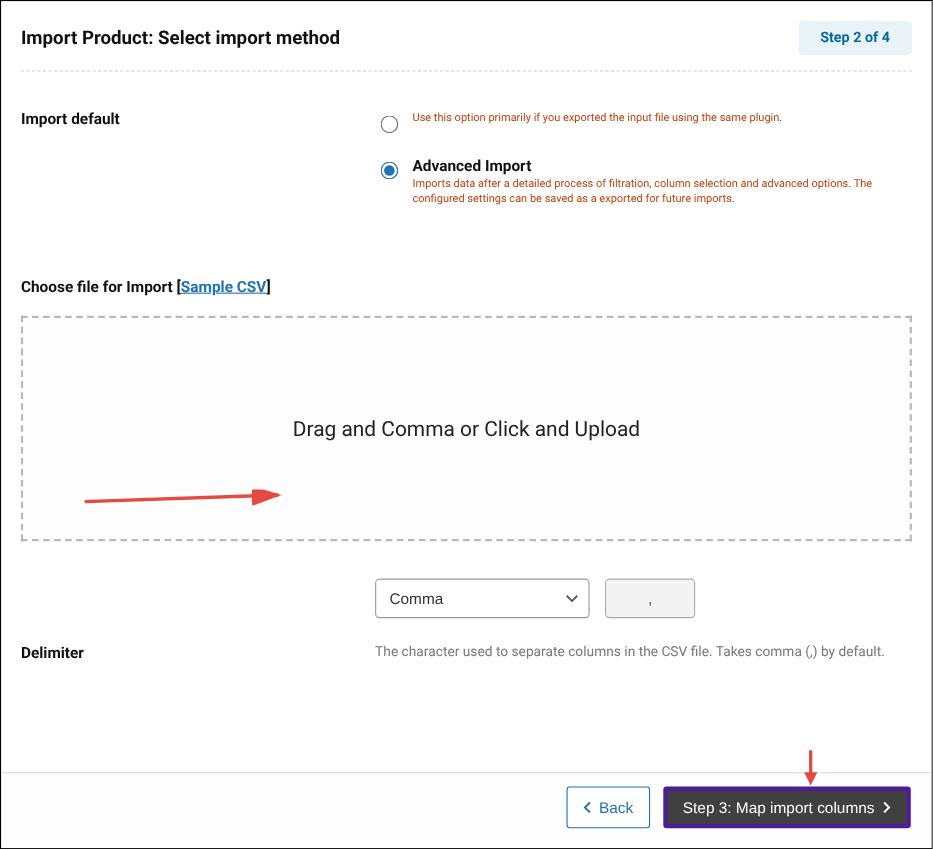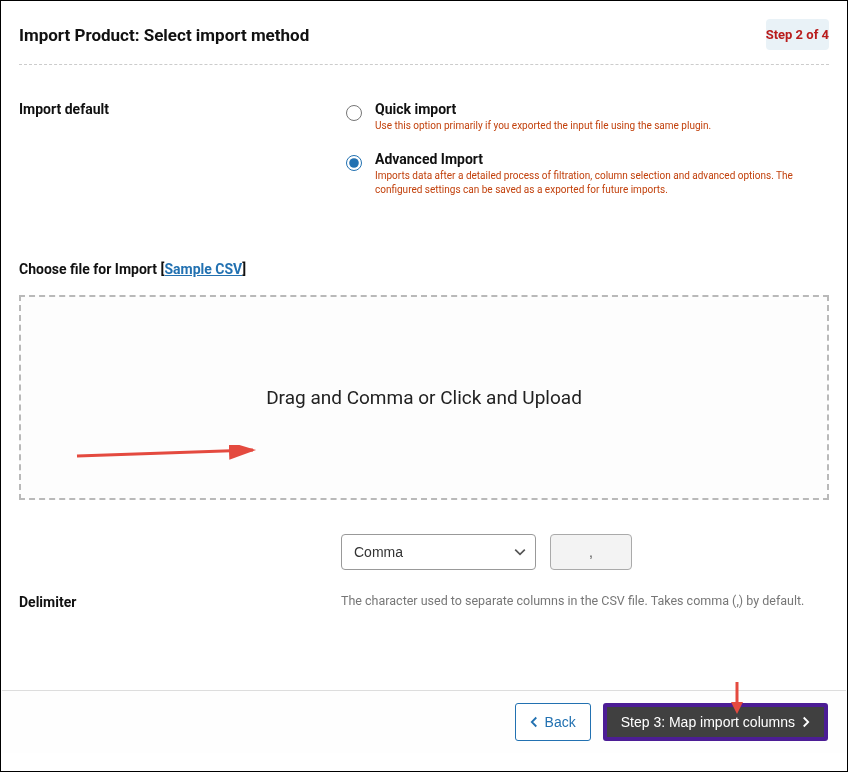--- a/index.html
+++ b/index.html
@@ -29,24 +29,24 @@
     border-bottom: 1px dashed #ccc;
     gap: 13px;
   }
   .page-title {
     font-size: 17px;
     font-weight: 700;
     color: #111;
   }
   .step-badge {
     background: #e9f2f7;
-    color: #b91c1c;
+    color: #0369a1;
     font-size: 13px;
     font-weight: 700;
-    padding: 8px 0;
+    padding: 8px 20px;
     border-radius: 4px;
   }
 
   .section {
     display: flex;
     padding-top: 36px;
   }
   .section-label {
     flex: 0 0 322px;
     font-size: 14px;
@@ -162,21 +162,21 @@
   .delim-hint {
     flex-basis: 100%;
     font-size: 12.5px;
     color: #777;
     margin-top: 8px;
     line-height: 1.45;
   }
 
   .footer {
     position: absolute;
-    left: 1px; right: 1px; bottom: 18px;
+    left: 1px; right: 1px; bottom: 6px;
     border-top: 1px solid #ddd;
     background: #fefefe;
     padding: 12px 18px;
     display: flex;
     justify-content: flex-end;
     gap: 12px;
   }
   .btn {
     display: inline-flex;
     align-items: center;
@@ -231,21 +231,20 @@
 
     <div class="section">
       <div class="section-label">Import default</div>
       <div class="section-body">
 
         <div class="radio-row">
           <span class="radio">
             <input type="radio" name="imp" style="">
           </span>
           <div class="radio-text">
-            <div class="radio-title">Quick import</div>
             <div class="radio-desc">Use this option primarily if you exported the input file using the same plugin.</div>
           </div>
         </div>
 
         <div class="radio-row">
           <span class="radio">
             <input type="radio" name="imp" checked="" style="">
           </span>
           <div class="radio-text">
             <div class="radio-title">Advanced Import</div>

